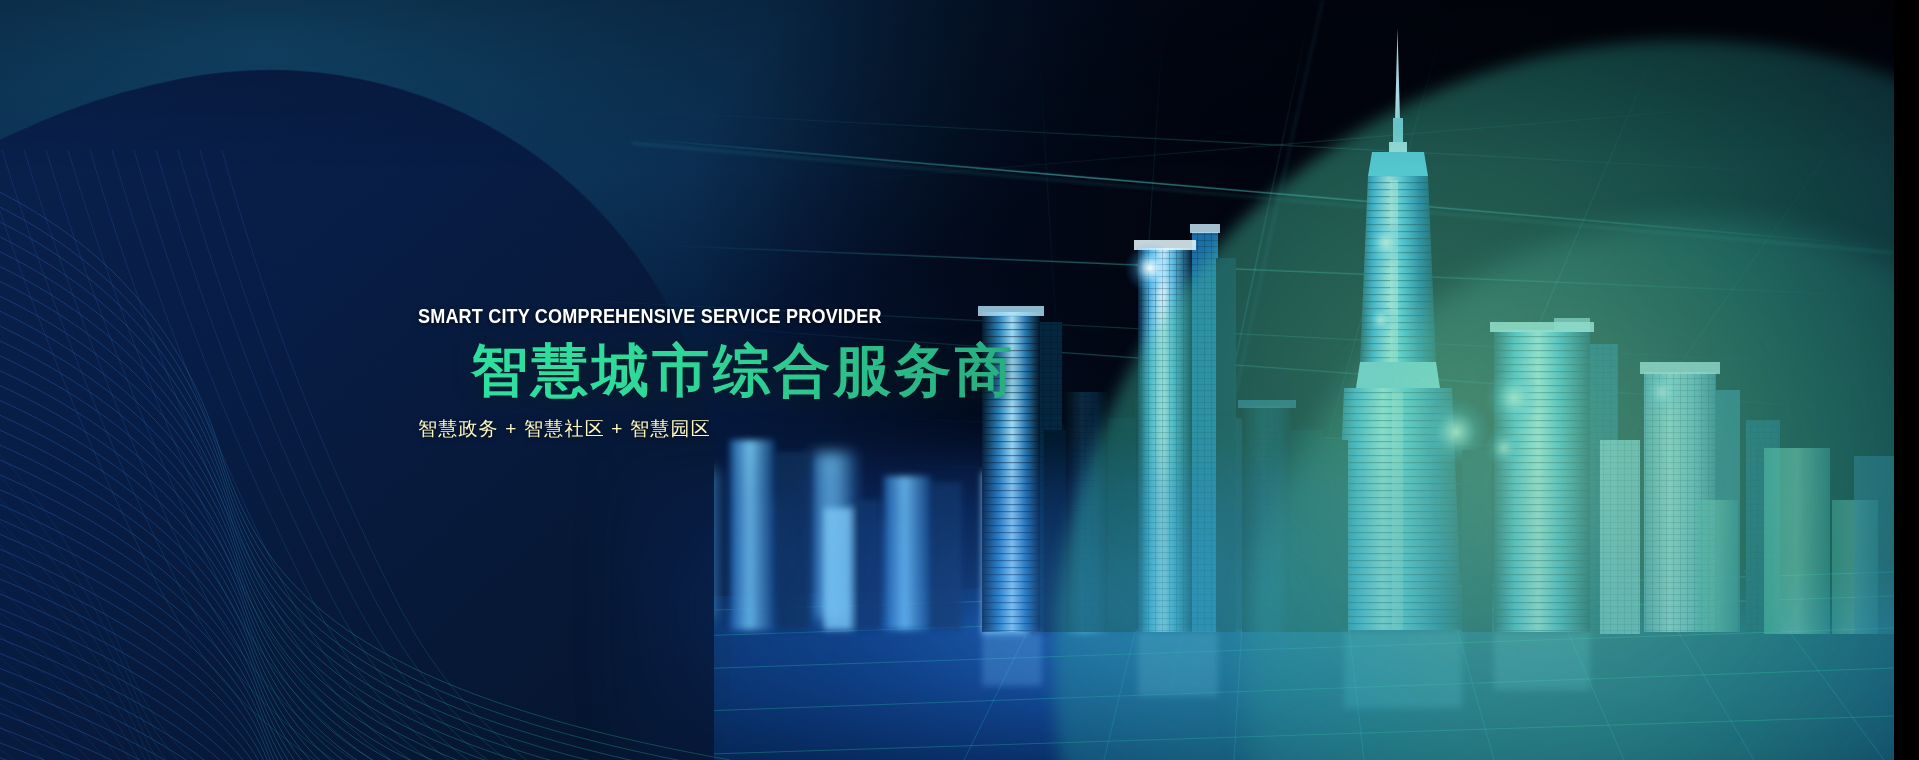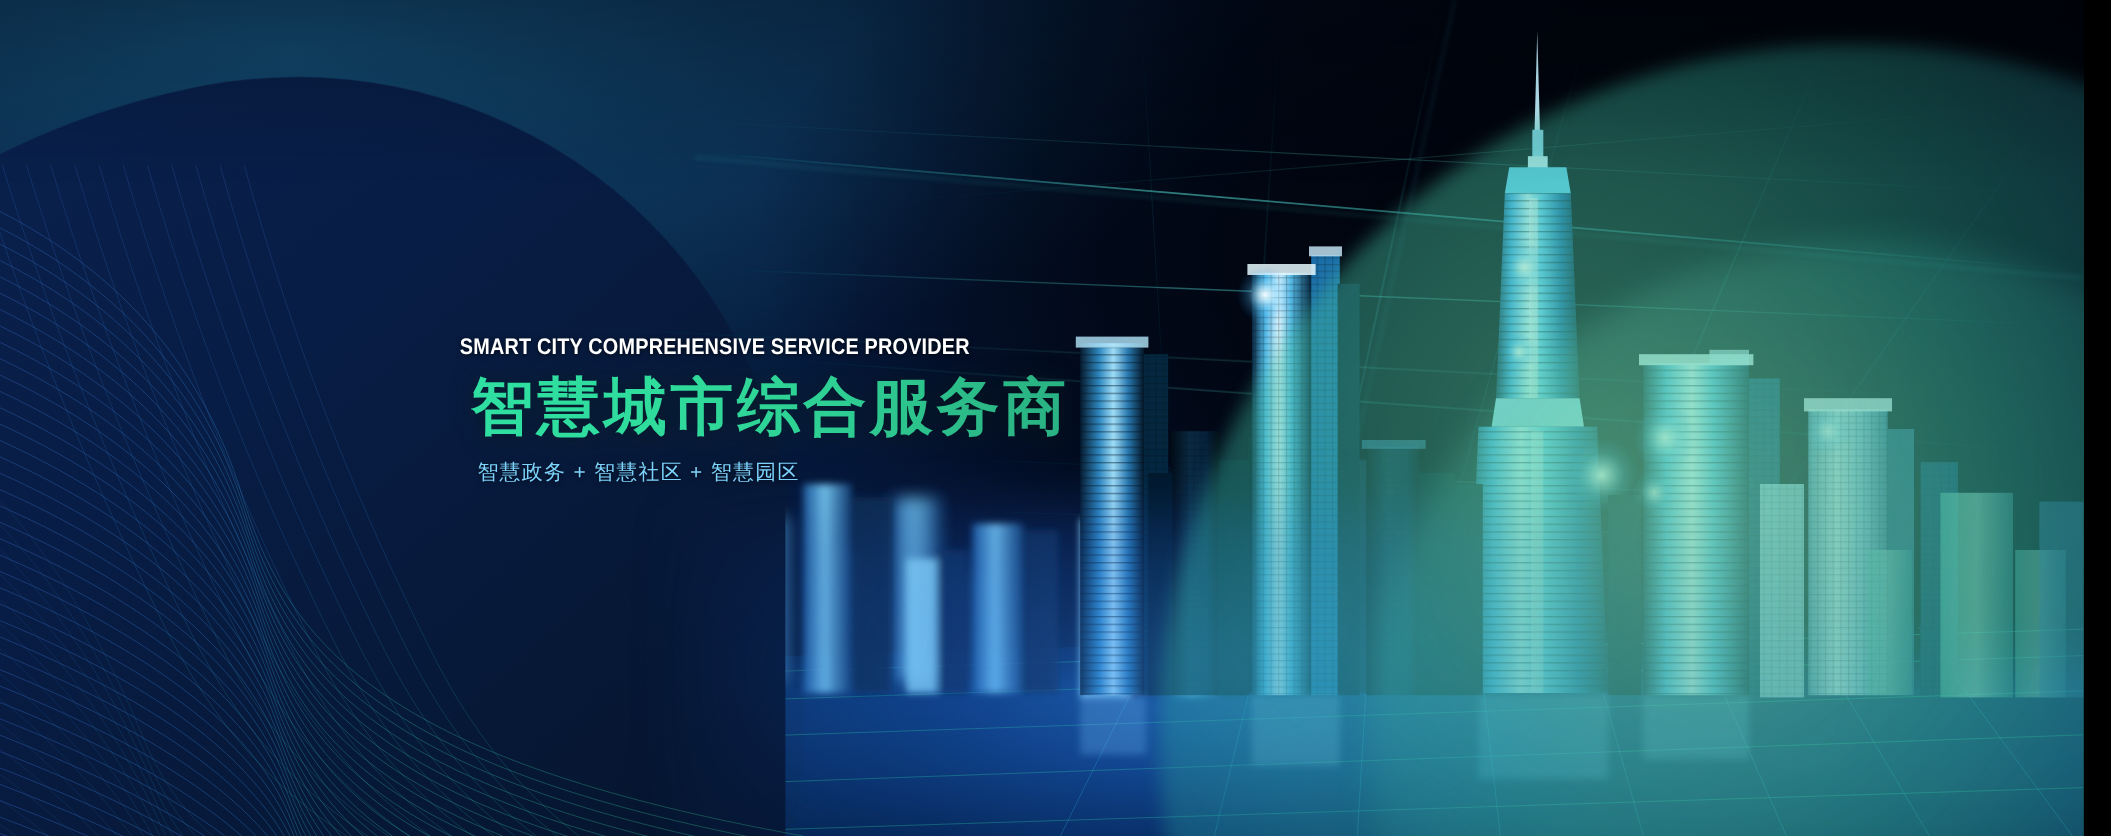--- a/index.html
+++ b/index.html
@@ -135,29 +135,30 @@
     line-height: 1.04;
     letter-spacing: 3.5px;
     white-space: nowrap;
     margin: 0 0 16px 10px;
     background: linear-gradient(97deg,#2fe0a2 0%, #2fdc9c 28%, #2ecf93 52%, #2bb987 74%, #28a87e 100%);
     -webkit-background-clip: text;
     background-clip: text;
     color: transparent;
     -webkit-text-fill-color: transparent;
     filter: drop-shadow(0 2px 10px rgba(6,28,20,.6));
+    text-align: center;
   }
   .subline {
     font-family: "Liberation Sans", sans-serif;
     font-weight: 400;
     font-size: 19px;
     letter-spacing: 1.2px;
-    color: #7dd3fc;
+    color: #fef9c3;
     white-space: nowrap;
-    margin: 16px;
+    margin: 0;
     text-shadow: 0 1px 5px rgba(0,0,0,.7);
   }
 
   
   .top-shade {
     position: absolute; inset: 0;
     background: linear-gradient(180deg, rgba(0,0,0,0.22) 0%, rgba(0,0,0,0) 22%);
     pointer-events: none;
   }
 </style>

